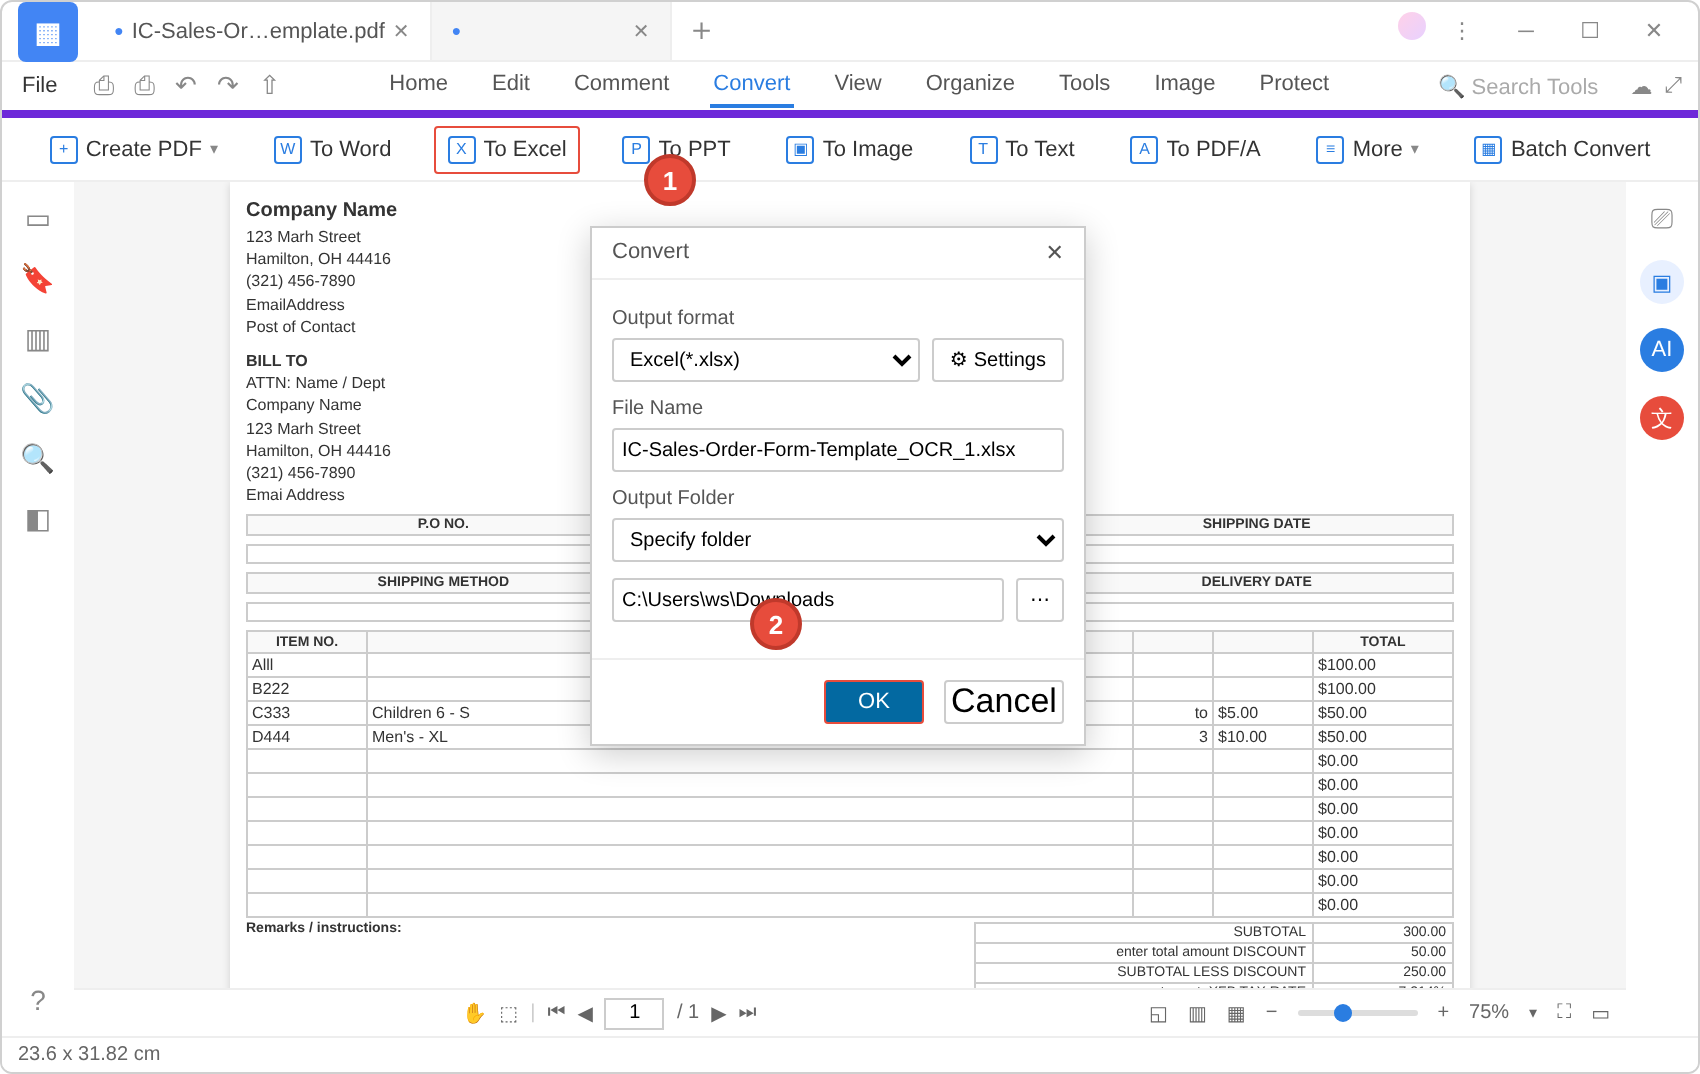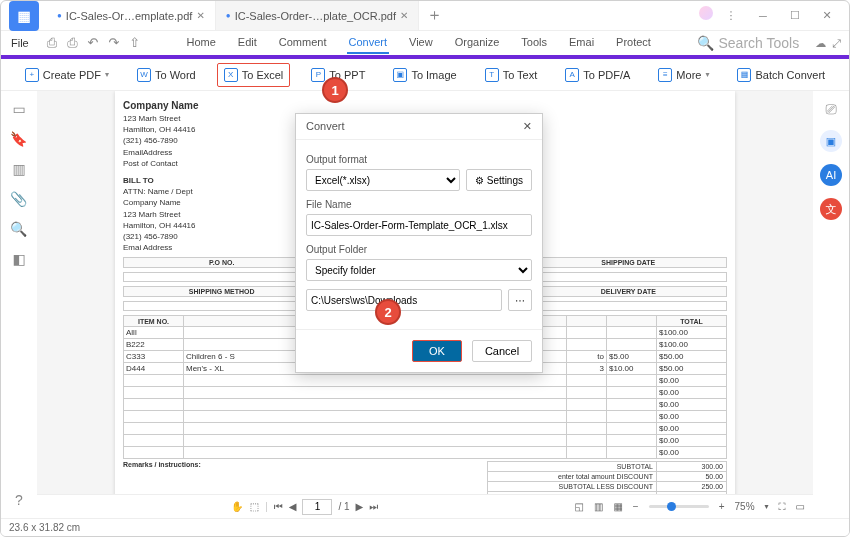--- a/index.html
+++ b/index.html
@@ -15,21 +15,21 @@
 .winctrl{display:flex;gap:4px;padding:0 8px}
 .winbtn{width:28px;height:20px;display:flex;align-items:center;justify-content:center;color:#888;font-size:11px}
 .winbtn.circ{width:14px;height:14px;border-radius:50%;background:linear-gradient(135deg,#ffd1e8,#e8d1ff)}
 .menubar{height:28px;display:flex;align-items:center;border-bottom:4px solid #6d28d9;font-size:11px}
 .fileitem{padding:0 10px;color:#333}
 .mbicons{display:flex;gap:10px;padding:0 8px;color:#888}
 .mbicons span{font-size:13px}
 .menutabs{display:flex;flex:1;justify-content:center;gap:18px}
 .menutab{color:#555;padding:4px 2px}
 .menutab.active{color:#2a7de1;border-bottom:2px solid #2a7de1}
-.searchtools{color:#aaa;font-size:14px;padding:0 8px}
+.searchtools{color:#aaa;font-size:11px;padding:0 8px}
 .rtop{display:flex;gap:6px;padding:0 8px}
 .ribbon{height:32px;display:flex;align-items:center;justify-content:center;gap:14px;border-bottom:1px solid #eee;font-size:11px}
 .rbtn{display:flex;align-items:center;gap:4px;color:#333;padding:4px 6px;border:1px solid transparent;border-radius:3px}
 .rbtn .ic{width:14px;height:14px;border:1.5px solid #2a7de1;border-radius:2px;display:inline-flex;align-items:center;justify-content:center;font-size:8px;color:#2a7de1}
 .rbtn.sel{border:1.5px solid #e74c3c;border-radius:2px}
 .rbtn .caret{font-size:8px;color:#888}
 .main{position:absolute;top:90px;left:0;right:0;bottom:18px;display:flex}
 .lsb{width:36px;display:flex;flex-direction:column;align-items:center;gap:14px;padding-top:10px;color:#888}
 .lsb span{font-size:14px}
 .lsb .help{margin-top:auto;margin-bottom:10px}
@@ -65,21 +65,21 @@
 .dialog{position:absolute;top:112px;left:294px;width:248px;background:#fff;border:1px solid #ccc;box-shadow:0 4px 16px rgba(0,0,0,.2);font-size:11px;z-index:50}
 .dialog .dh{display:flex;justify-content:space-between;padding:6px 10px;border-bottom:1px solid #eee;color:#555}
 .dialog .db{padding:10px}
 .dialog .lbl{font-size:10px;color:#555;margin:4px 0}
 .dialog .row{display:flex;gap:6px;margin-bottom:8px}
 .dialog select,.dialog input{flex:1;height:22px;border:1px solid #ccc;border-radius:2px;padding:0 4px;font-size:10px;background:#fff}
 .dialog .setbtn{height:22px;border:1px solid #ccc;border-radius:2px;padding:0 8px;font-size:10px;background:#fff;display:flex;align-items:center;gap:3px}
 .dialog .morebtn{width:24px;height:22px;border:1px solid #ccc;border-radius:2px;background:#fff;font-size:10px}
 .dialog .df{display:flex;justify-content:flex-end;gap:10px;padding:10px;border-top:1px solid #eee}
 .dialog .ok{width:50px;height:22px;background:#0369a1;color:#fff;border:1.5px solid #e74c3c;border-radius:2px;font-size:11px}
-.dialog .cancel{width:60px;height:22px;background:#fff;border:1px solid #ccc;border-radius:2px;font-size:11px}
+.dialog .cancel{width:60px;height:22px;background:#fff;border:1px solid #ccc;border-radius:2px;font-size:17px}
 .badge{position:absolute;width:26px;height:26px;background:#e74c3c;color:#fff;border-radius:50%;display:flex;align-items:center;justify-content:center;font-weight:bold;font-size:13px;z-index:60;border:2px solid #c0392b}
 .b1{top:76px;left:321px}
 .b2{top:298px;left:374px}
 .statusbar{position:absolute;bottom:18px;left:36px;right:36px;height:24px;border-top:1px solid #eee;display:flex;align-items:center;font-size:10px;color:#666;padding:0 8px;gap:10px;background:#fff;z-index:5}
 .statusbar .spacer{flex:1}
 .statusbar .nav{display:flex;gap:6px;align-items:center}
 .statusbar .pg{width:30px;height:16px;border:1px solid #ccc;text-align:center;font-size:10px}
 .statusbar .slider{width:60px;height:3px;background:#ddd;position:relative;border-radius:2px}
 .statusbar .slider .th{position:absolute;left:30%;top:-3px;width:9px;height:9px;background:#2a7de1;border-radius:50%}
 .bottombar{position:absolute;bottom:0;left:0;right:0;height:18px;background:#fff;border-top:1px solid #eee;font-size:10px;color:#666;display:flex;align-items:center;padding:0 8px}
@@ -90,21 +90,20 @@
 <div class="titlebar">
   <div class="logo">▦</div>
   <div class="tabs">
     <div class="tab">
       <span class="dot">●</span>
       <span>IC-Sales-Or…emplate.pdf</span>
       <span class="x">✕</span>
     </div>
     <div class="tab active">
       <span class="dot">●</span>
-      <span>IC-Sales-Order-…plate_OCR.pdf</span>
       <span class="x">✕</span>
     </div>
     <div class="newtab">＋</div>
   </div>
   <div class="winctrl">
     <div class="winbtn circ"></div>
     <div class="winbtn">⋮</div>
     <div class="winbtn">─</div>
     <div class="winbtn">☐</div>
     <div class="winbtn">✕</div>
@@ -121,21 +120,21 @@
     <span>⇧</span>
   </div>
   <div class="menutabs">
     <div class="menutab">Home</div>
     <div class="menutab">Edit</div>
     <div class="menutab">Comment</div>
     <div class="menutab active">Convert</div>
     <div class="menutab">View</div>
     <div class="menutab">Organize</div>
     <div class="menutab">Tools</div>
-    <div class="menutab">Emai</div>
+    <div class="menutab">Image</div>
     <div class="menutab">Protect</div>
   </div>
   <div class="searchtools">🔍 <span>Search Tools</span></div>
   <div class="rtop">
     <span style="color:#888">☁</span>
     <span style="color:#888">⤢</span>
   </div>
 </div>
 
 <div class="ribbon">

